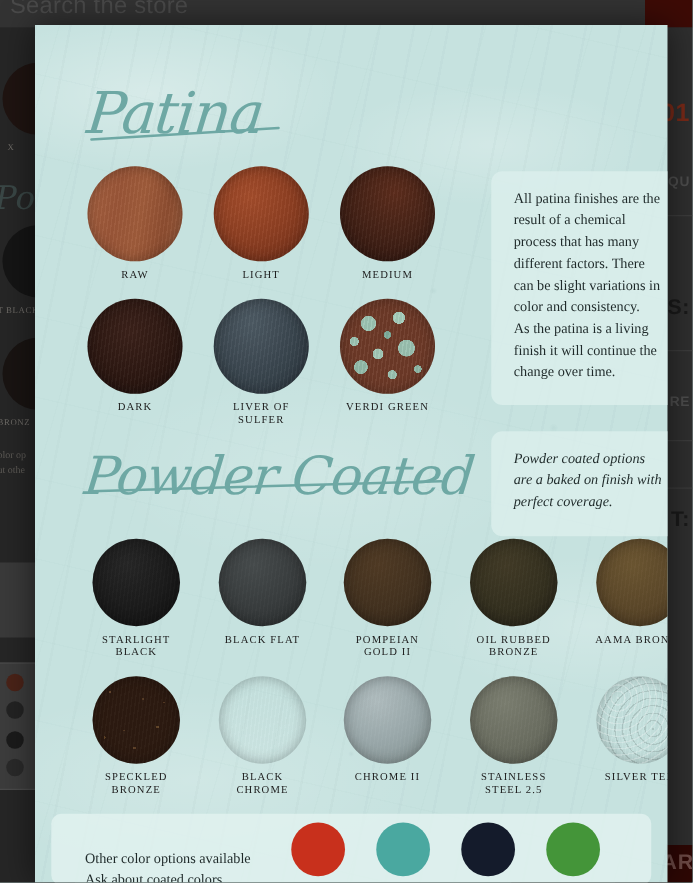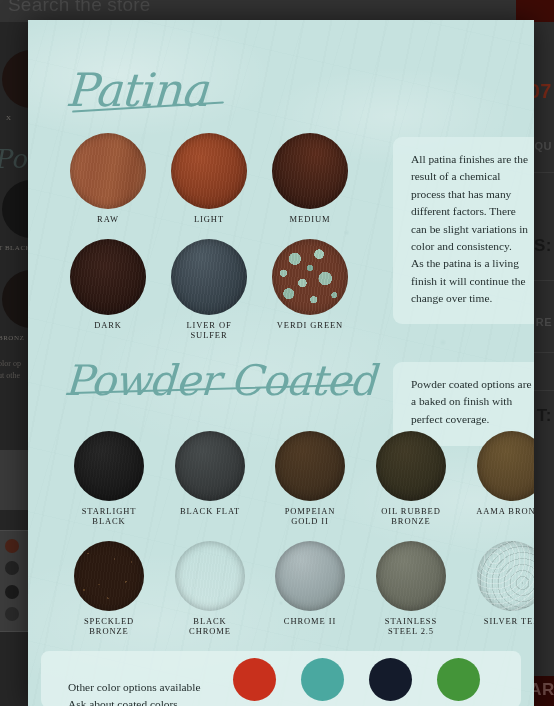--- a/index.html
+++ b/index.html
@@ -121,21 +121,21 @@
 
     <div class="t" style="left:34px;top:30px;background:#232323;"></div>
 
     <div class="t" style="left:34px;top:54px;background:#1b1b1b;"></div>
 
     <div class="t" style="left:34px;top:76px;background:#2a2a2a;"></div>
     <div class="t" style="left:72px;top:88px;width:8px;height:8px;background:#7a1b10;"></div>
   </div>
 
   <div class="bg-right">
-    <div class="bg-r-title" style="top:58px;font-size:20px;color:#7a2a18;">07</div>
+    <div class="bg-r-title" style="top:58px;font-size:20px;color:#7a2a18;">01</div>
     <div class="bg-r-title" style="top:118px;font-size:11px;color:#4e4e4e;">REQU</div>
     <div class="bg-rule" style="top:150px;"></div>
     <div class="bg-r-title" style="top:214px;font-size:17px;color:#1a1a1a;">IS:</div>
     <div class="bg-rule" style="top:258px;"></div>
     <div class="bg-r-title" style="top:294px;font-size:11px;color:#4e4e4e;">RE</div>
     <div class="bg-rule" style="top:330px;"></div>
     <div class="bg-rule" style="top:368px;"></div>
     <div class="bg-r-title" style="top:384px;font-size:17px;color:#1a1a1a;">T:</div>
   </div>
 
@@ -212,21 +212,21 @@
     </div>
 
     <div class="info-card" style="left:365px;top:117px;width:122px;">
       <p style="white-space:pre-line;">All patina finishes are the result of a chemical process that has many different factors. There can be slight variations in color and consistency.
 As the patina is a living finish it will continue the change over time.</p>
     </div>
 
     <div class="script-head" id="powder-head">Powder Coated</div>
     <div class="script-flourish" style="left:44px;top:368px;width:282px;transform:rotate(-1.6deg);"></div>
 
-    <div class="info-card" style="left:365px;top:342px;width:122px;padding-bottom:18px;">
+    <div class="info-card" style="left:365px;top:325px;width:122px;padding-bottom:18px;font-style:italic;">
       <p>Powder coated options are a baked on finish with perfect coverage.</p>
     </div>
 
     <div class="swatch" style="left:43px;top:411px;width:76px;">
       <div class="disc" style="width:70px;height:70px;background:radial-gradient(circle at 40% 30%, #262626 0%, #1a1a1a 55%, #101010 100%);">
         <div class="grain" style="opacity:.25;"></div>
       </div>
       <div class="lbl">STARLIGHT BLACK</div>
     </div>
     <div class="swatch" style="left:144px;top:411px;width:76px;">

